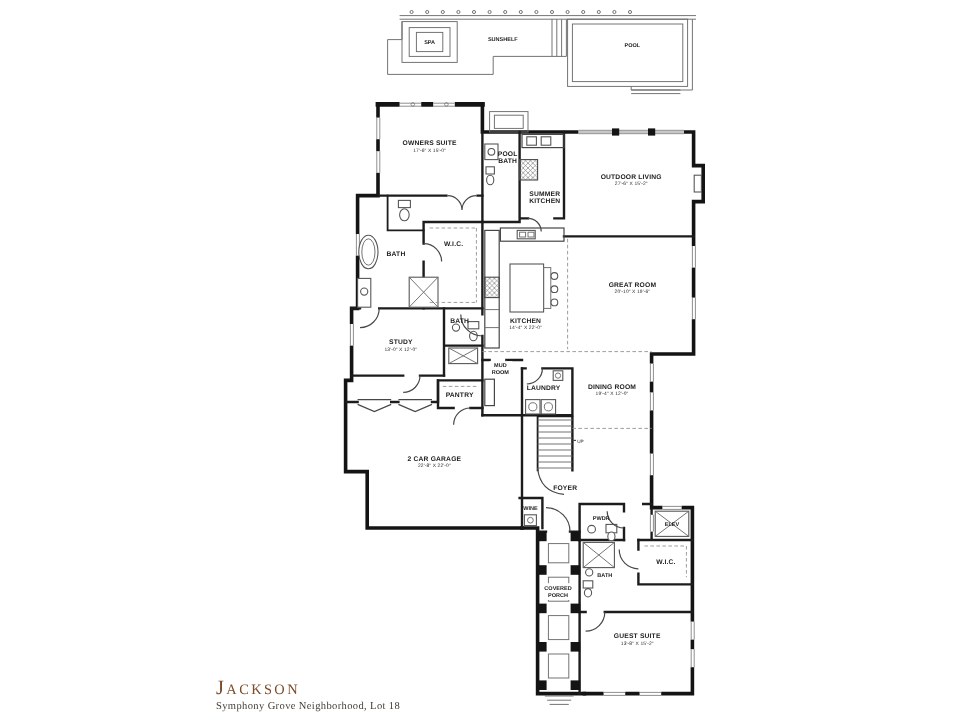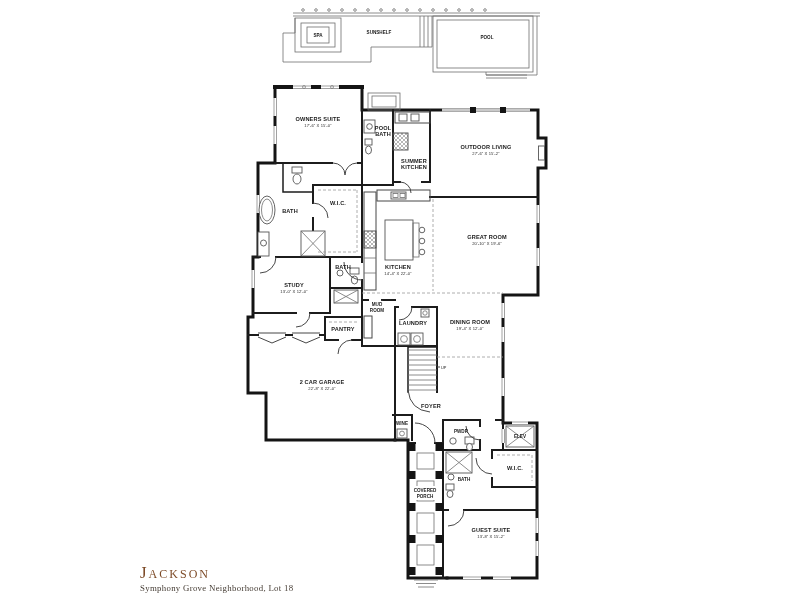--- a/index.html
+++ b/index.html
@@ -1,17 +1,17 @@
 <!DOCTYPE html>
 <html><head>
 <meta charset="utf-8">
 <style>
   html,body{margin:0;padding:0;background:#fff;}
   .stage{position:relative;width:636px;height:600px;background:#fff;overflow:hidden;
-         font-family:"Liberation Sans",sans-serif;}
+         font-family:"Liberation Sans",sans-serif;margin-left:40px;}
   svg text{font-family:"Liberation Sans",sans-serif;}
   .rm  {font-size:5.6px;font-weight:700;fill:#1a1a1a;text-anchor:middle;letter-spacing:.15px;}
   .dim {font-size:4.1px;font-weight:400;fill:#2a2a2a;text-anchor:middle;letter-spacing:.1px;}
   .sm  {font-size:4.6px;font-weight:700;fill:#1a1a1a;text-anchor:middle;}
   .up  {font-size:3.9px;font-weight:400;fill:#222;text-anchor:start;}
   .w4{stroke:#141414;stroke-width:4;fill:none;stroke-linecap:square;}
   .w3{stroke:#141414;stroke-width:3;fill:none;stroke-linecap:square;}
   .w2{stroke:#1c1c1c;stroke-width:2;fill:none;stroke-linecap:square;}
   .w15{stroke:#1c1c1c;stroke-width:1.5;fill:none;stroke-linecap:square;}
   .t {stroke:#6e6e6e;stroke-width:.8;fill:none;}

